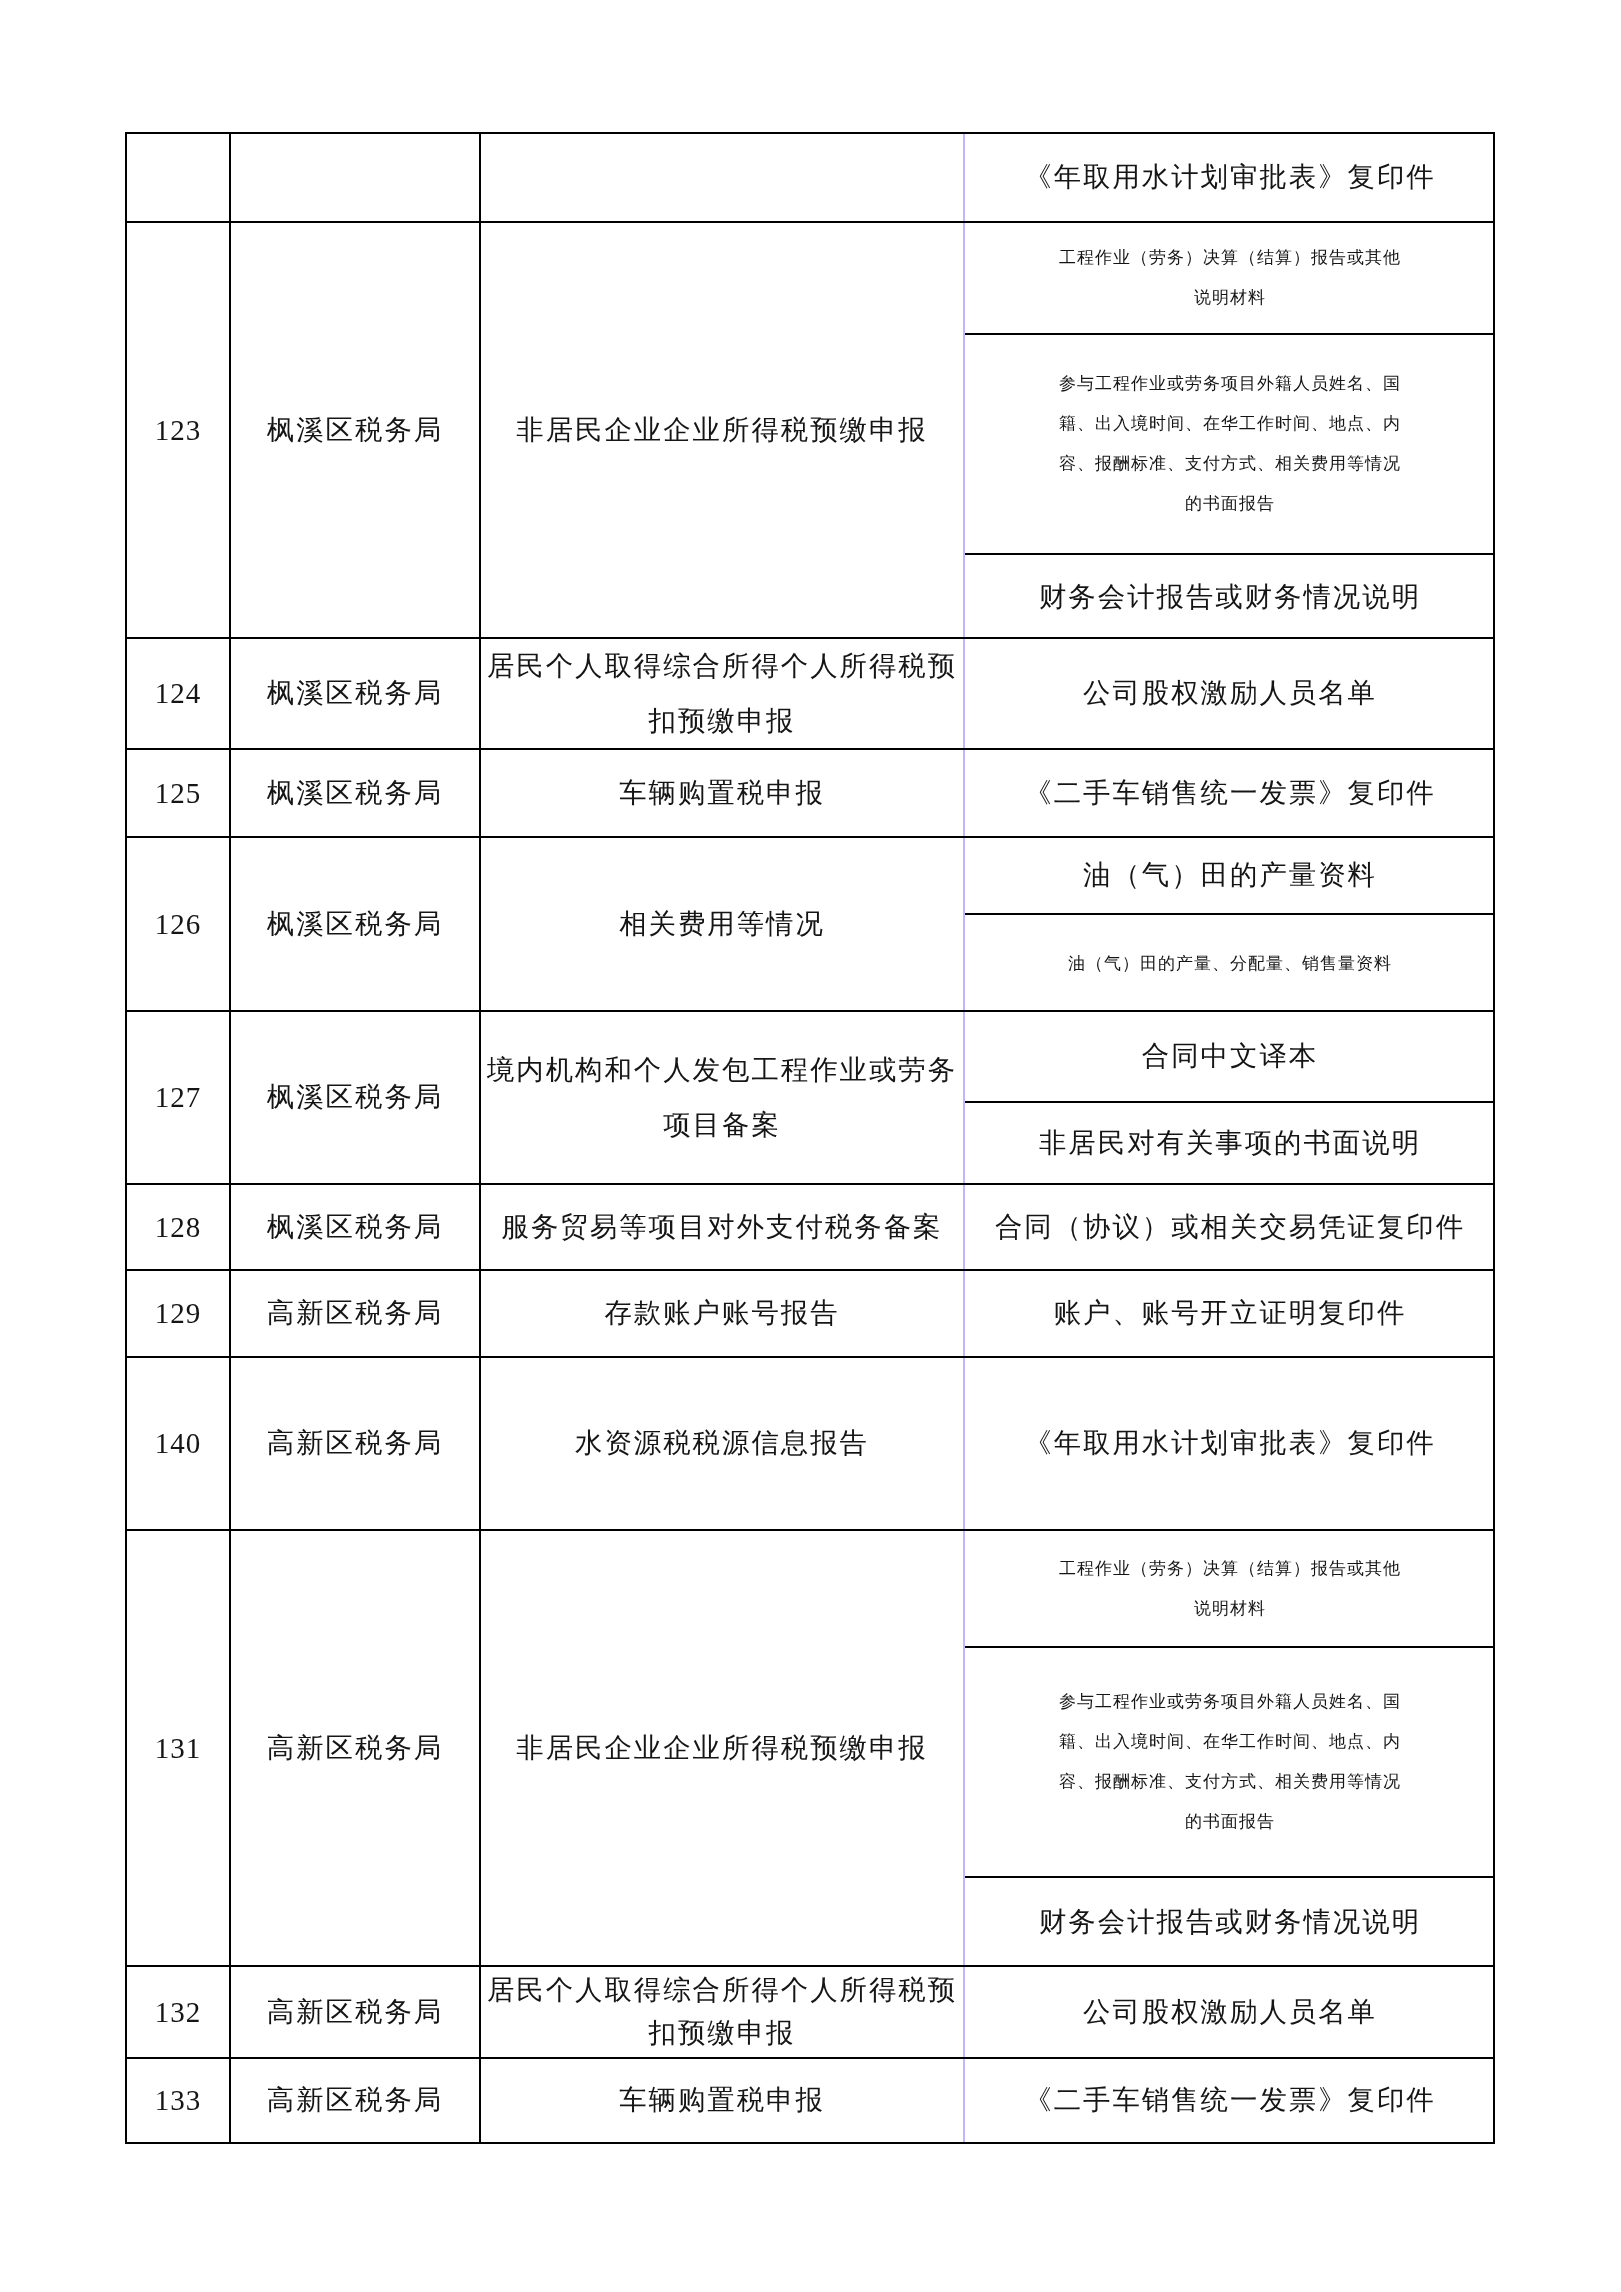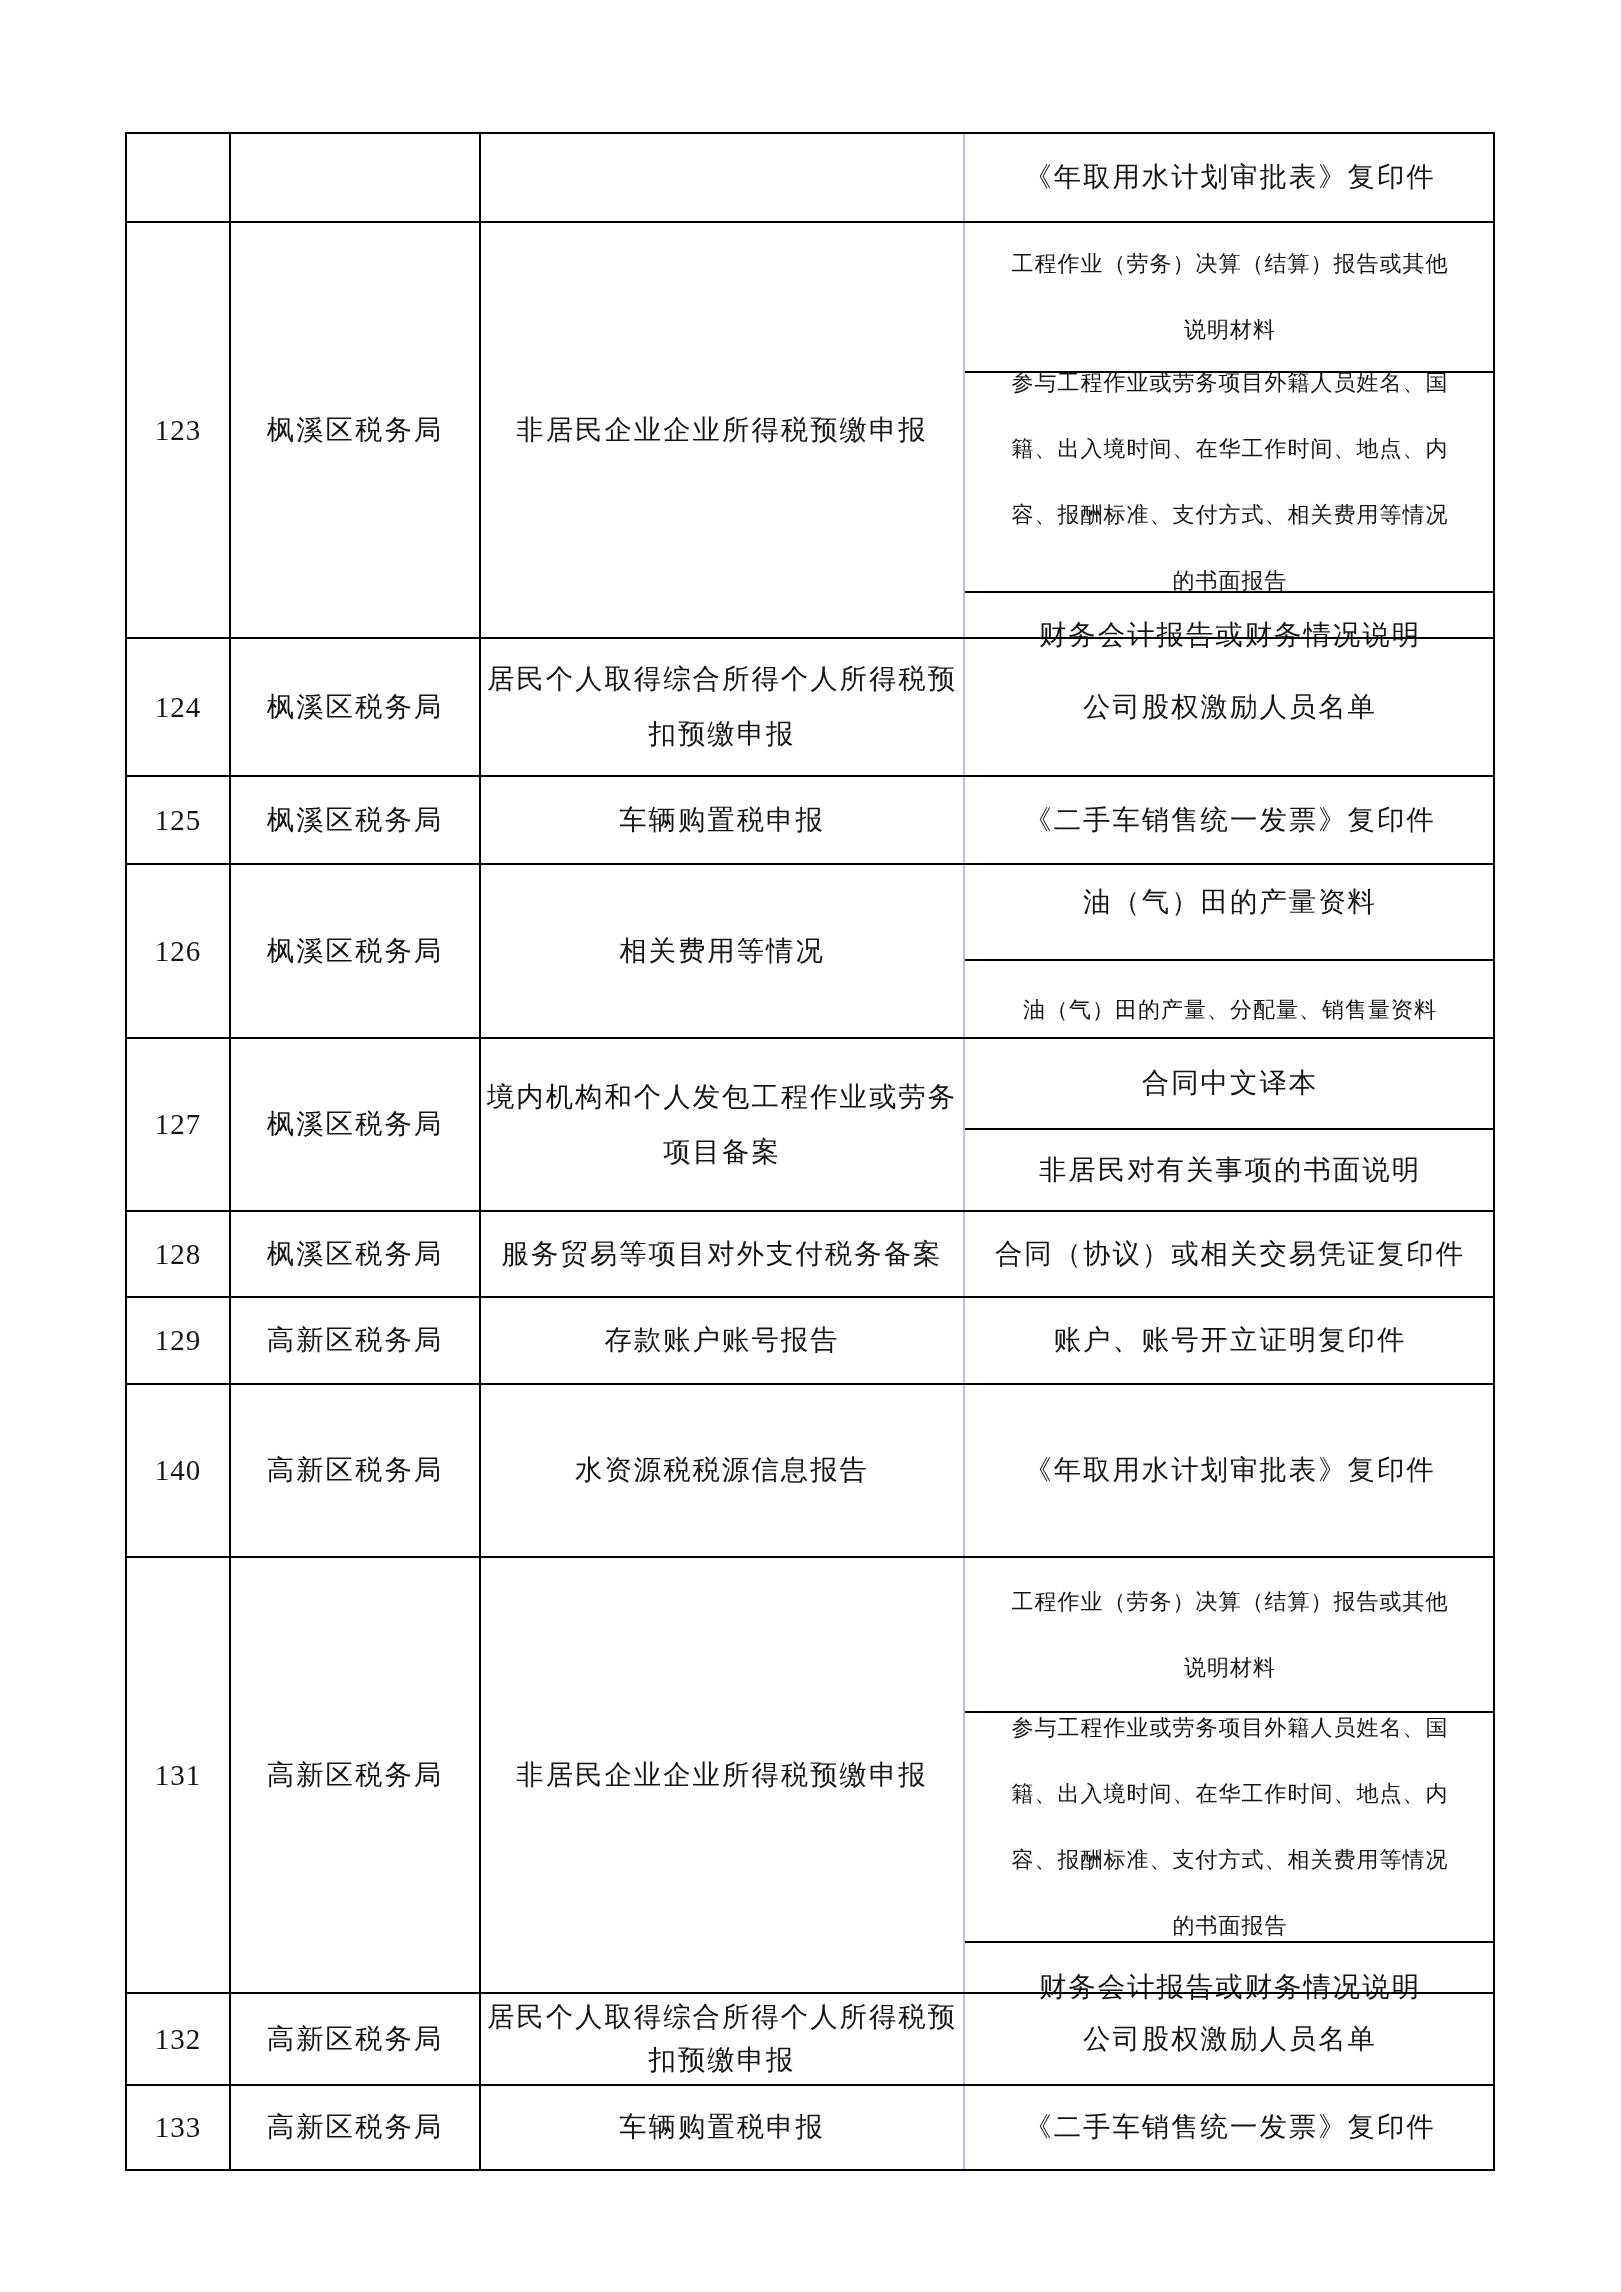--- a/index.html
+++ b/index.html
@@ -12,21 +12,21 @@
   .cell{display:flex;align-items:center;justify-content:center;text-align:center;
         box-sizing:border-box;color:#151515;font-size:27.4px;letter-spacing:2px;
         line-height:55px;white-space:pre-line;overflow:hidden;}
   .c1{width:102px;flex:none;}
   .c2{width:250px;flex:none;border-left:2px solid #000;}
   .c3{width:484px;flex:none;border-left:2px solid #000;}
   .c4{width:532px;flex:none;border-left:2px solid #c4b5fd;display:flex;flex-direction:column;box-sizing:border-box;}
   .sub{width:100%;flex:0 0 auto;}
   .sub:only-child{flex:1 1 auto;}
   .sub + .sub{border-top:2px solid #000;}
-  .para{font-size:22px;letter-spacing:1px;line-height:66px;margin-top:19px;}
+  .para{font-size:17px;letter-spacing:1px;line-height:40px;}
   .num{font-size:29px;letter-spacing:1px;}
 </style>
 </head>
 <body>
 
 <div class="page">
   <div class="tbl">
 
     <div class="rg" style="height:87px">
       <div class="cell c1 num"></div>
@@ -45,21 +45,21 @@
         <div class="cell sub para" style="height:110px">工程作业（劳务）决算（结算）报告或其他
 说明材料</div>
         <div class="cell sub para" style="height:220px">参与工程作业或劳务项目外籍人员姓名、国
 籍、出入境时间、在华工作时间、地点、内
 容、报酬标准、支付方式、相关费用等情况
 的书面报告</div>
         <div class="cell sub" style="height:86px">财务会计报告或财务情况说明</div>
       </div>
     </div>
 
-    <div class="rg" style="height:138px">
+    <div class="rg" style="height:111px">
       <div class="cell c1 num">124</div>
       <div class="cell c2">枫溪区税务局</div>
       <div class="cell c3">居民个人取得综合所得个人所得税预
 扣预缴申报</div>
       <div class="c4">
         <div class="cell sub">公司股权激励人员名单</div>
       </div>
     </div>
 
     <div class="rg" style="height:88px">

